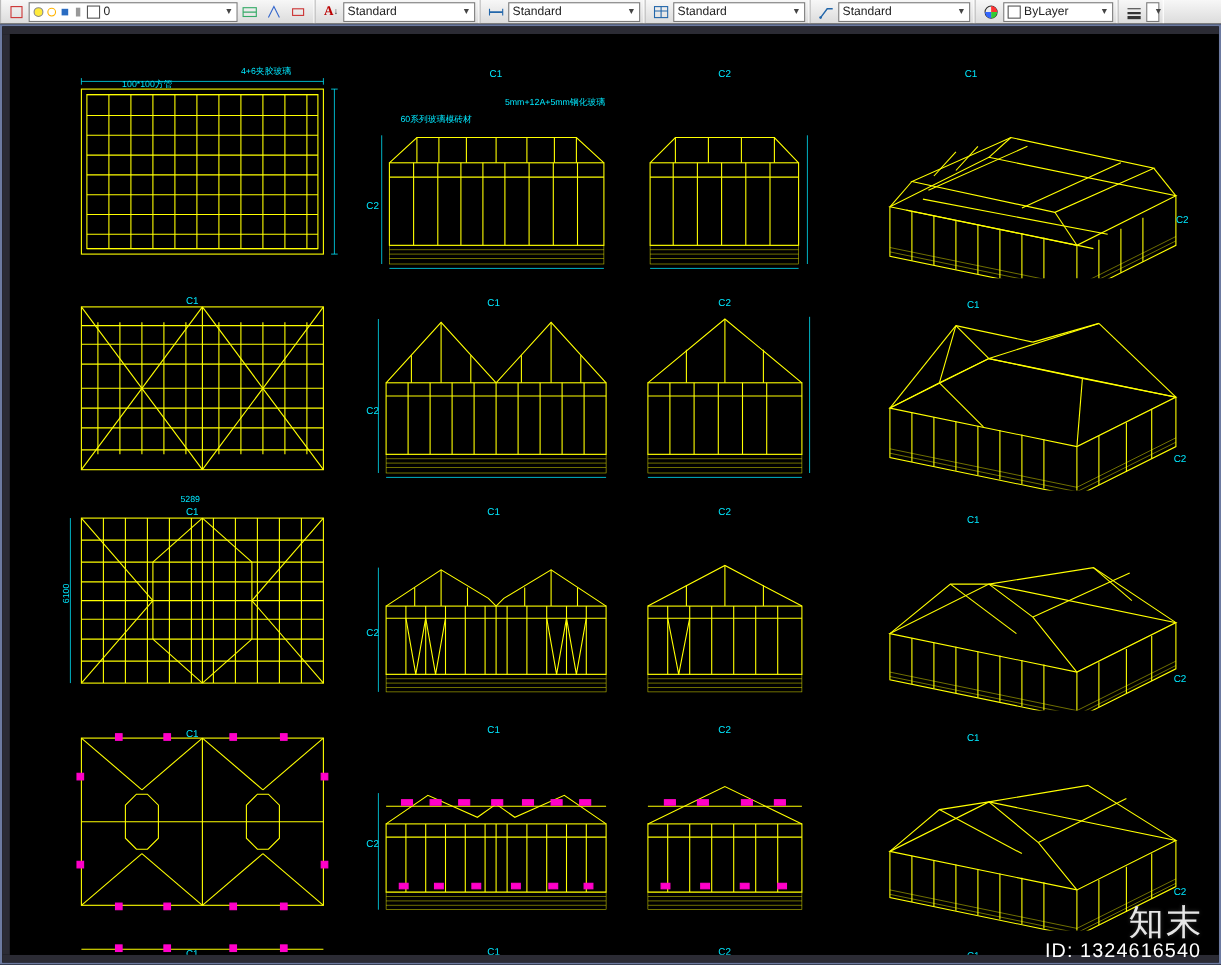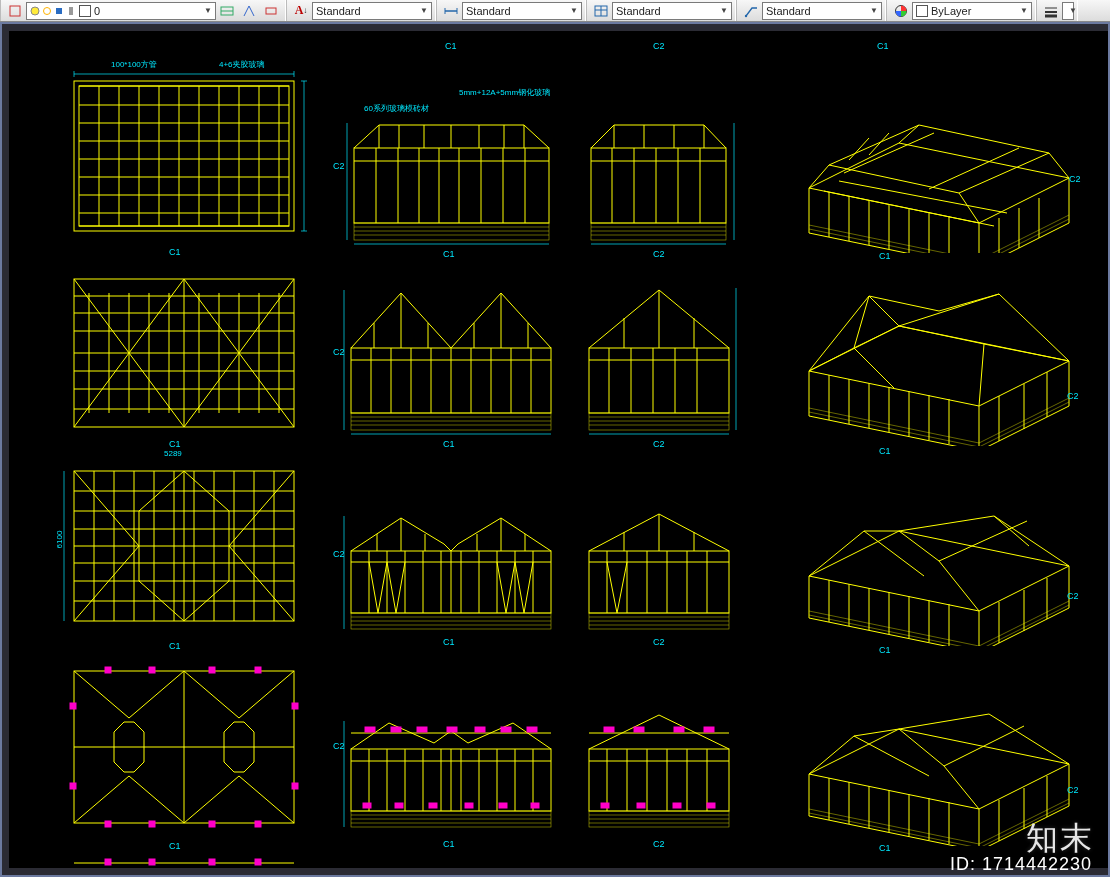--- a/index.html
+++ b/index.html
@@ -13,21 +13,21 @@
   .tb-select .chev { margin-left: auto; padding-left: 4px; font-size: 8px; color: #444; }
   .swatch { width: 12px; height: 12px; border: 1px solid #555; background: #fff; margin-right: 3px; }
   
   
   .canvas-frame { position: absolute; top: 22px; left: 0; right: 0; bottom: 0; border: 2px solid #6c7aa0; background: #000; }
   .ruler-bar-v { position: absolute; left: 0; top: 7px; bottom: 7px; width: 7px; background: #2b2b34; }
   .ruler-bar-h-top { position: absolute; left: 0; right: 0; top: 0; height: 7px; background: #2b2b34; }
   .ruler-bar-h-bot { position: absolute; left: 0; right: 0; bottom: 0; height: 7px; background: #2b2b34; }
   .canvas { position: absolute; left: 7px; right: 0; top: 7px; bottom: 7px; background: #000; overflow: hidden; }
   
-  .lbl { position: absolute; color: #00e8ff; font-size: 9px; font-family: Arial; white-space: nowrap; }
+  .lbl { position: absolute; color: #00e8ff; font-size: 9px; font-family: Arial; white-space: nowrap; margin-top: 21px; }
   .dim-txt { position: absolute; color: #00e8ff; font-size: 8px; font-family: Arial; white-space: nowrap; }
   
   .drawing { position: absolute; }
   .yline { stroke: #ffff00; stroke-width: 1; fill: none; }
   .cline { stroke: #00e8ff; stroke-width: 0.7; fill: none; }
   .mbox  { fill: #ff00c8; stroke: #ff00c8; }
   .brick { stroke: #ffff00; stroke-width: 0.5; fill: none; opacity: 0.8; }
   
   .watermark { position: absolute; bottom: 16px; right: 16px; font-size: 32px; color: #e6e6e6; font-weight: 300; letter-spacing: 2px; text-shadow: 0 0 4px rgba(255,255,255,.2); pointer-events:none;font-family:Liberation Serif, serif; }
   .id-text { position: absolute; bottom: 2px; right: 18px; color: #fff; font-size: 18px; letter-spacing: 1px; pointer-events:none; }
@@ -126,21 +126,21 @@
   </div>
   <div class="tb-group">
     <div class="tb-btn">
         <svg width="14" height="14">
           <circle cx="7" cy="7" r="5.5" fill="none" stroke="#333"></circle>
           <path d="M7 1.5 A5.5 5.5 0 0 1 12.5 7 L7 7 Z" fill="#f33"></path>
           <path d="M12.5 7 A5.5 5.5 0 0 1 7 12.5 L7 7 Z" fill="#3c3"></path>
           <path d="M7 12.5 A5.5 5.5 0 0 1 1.5 7 L7 7 Z" fill="#36f"></path>
         </svg>
       </div>
-    <div class="tb-select" style="width:120px">
+    <div class="tb-select" style="width:100px">
       <span class="swatch"></span>
       <span>ByLayer</span>
       <span class="chev">▼</span>
     </div>
   </div>
   <div class="tb-group">
     <div class="tb-btn">
         <svg width="14" height="14">
           <line x1="1" y1="4" x2="13" y2="4" stroke="#333" stroke-width="1"></line>
           <line x1="1" y1="8" x2="13" y2="8" stroke="#333" stroke-width="2"></line>
@@ -156,21 +156,21 @@
 <div class="canvas-frame">
   <div class="ruler-bar-h-top"></div>
   <div class="ruler-bar-h-bot"></div>
   <div class="ruler-bar-v"></div>
   <div class="canvas">
 
     <div class="lbl" style="top:10px;left:436px">C1</div>
     <div class="lbl" style="top:10px;left:644px">C2</div>
     <div class="lbl" style="top:10px;left:868px">C1</div>
 
-    <div class="dim-txt" style="top:28px;left:102px">100*100方管</div>
+    <div class="dim-txt" style="top:40px;left:102px">100*100方管</div>
     <div class="dim-txt" style="top:28px;left:210px">4+6夹胶玻璃</div>
     <svg class="drawing" style="top:40px;left:40px" width="260" height="175">
       <rect x="25" y="10" width="220" height="150" class="yline"></rect>
       <rect x="30" y="15" width="210" height="140" class="yline"></rect>
       <g class="yline">
         <line x1="30" y1="15" x2="240" y2="15"></line>
           <line x1="30" y1="155" x2="240" y2="155"></line>
         <line x1="30" y1="34" x2="240" y2="34"></line>
           <line x1="30" y1="52" x2="240" y2="52"></line>
         <line x1="30" y1="70" x2="240" y2="70"></line>
@@ -734,13 +734,13 @@
           <rect class="mbox" x="100" y="2" width="6" height="6"></rect>
          <rect class="mbox" x="160" y="2" width="6" height="6"></rect>
           <rect class="mbox" x="206" y="2" width="6" height="6"></rect>
         </g>
     </svg>
 
   </div>
 </div>
 
 <div class="watermark">知末</div>
-<div class="id-text">ID: 1714442230</div>
+<div class="id-text">ID: 1324616540</div>
 
 </body></html>

